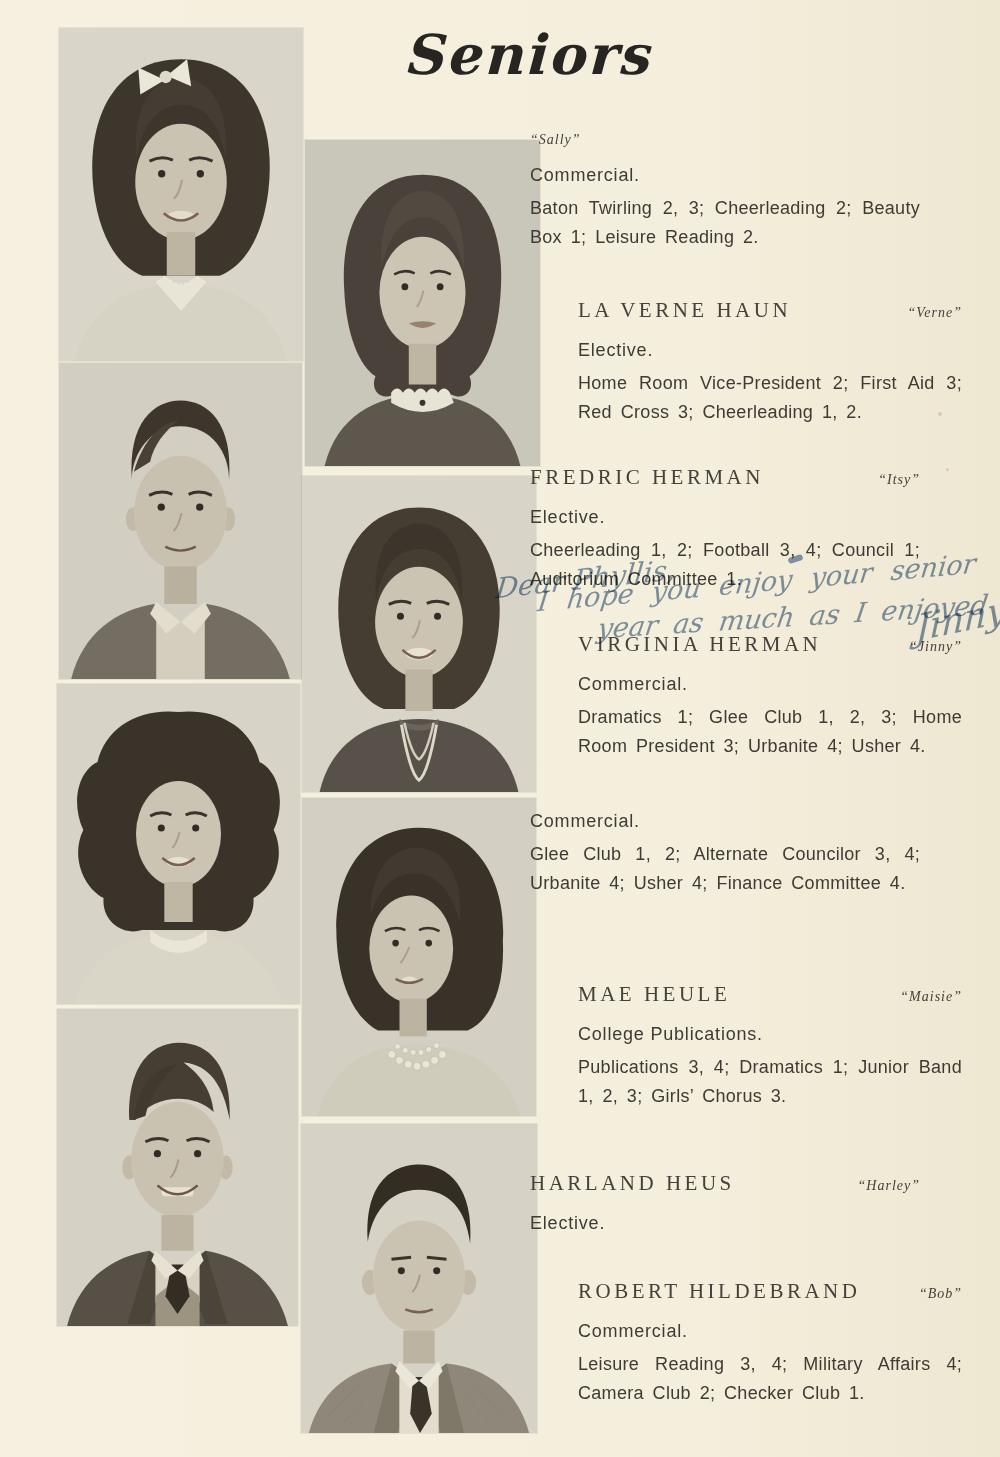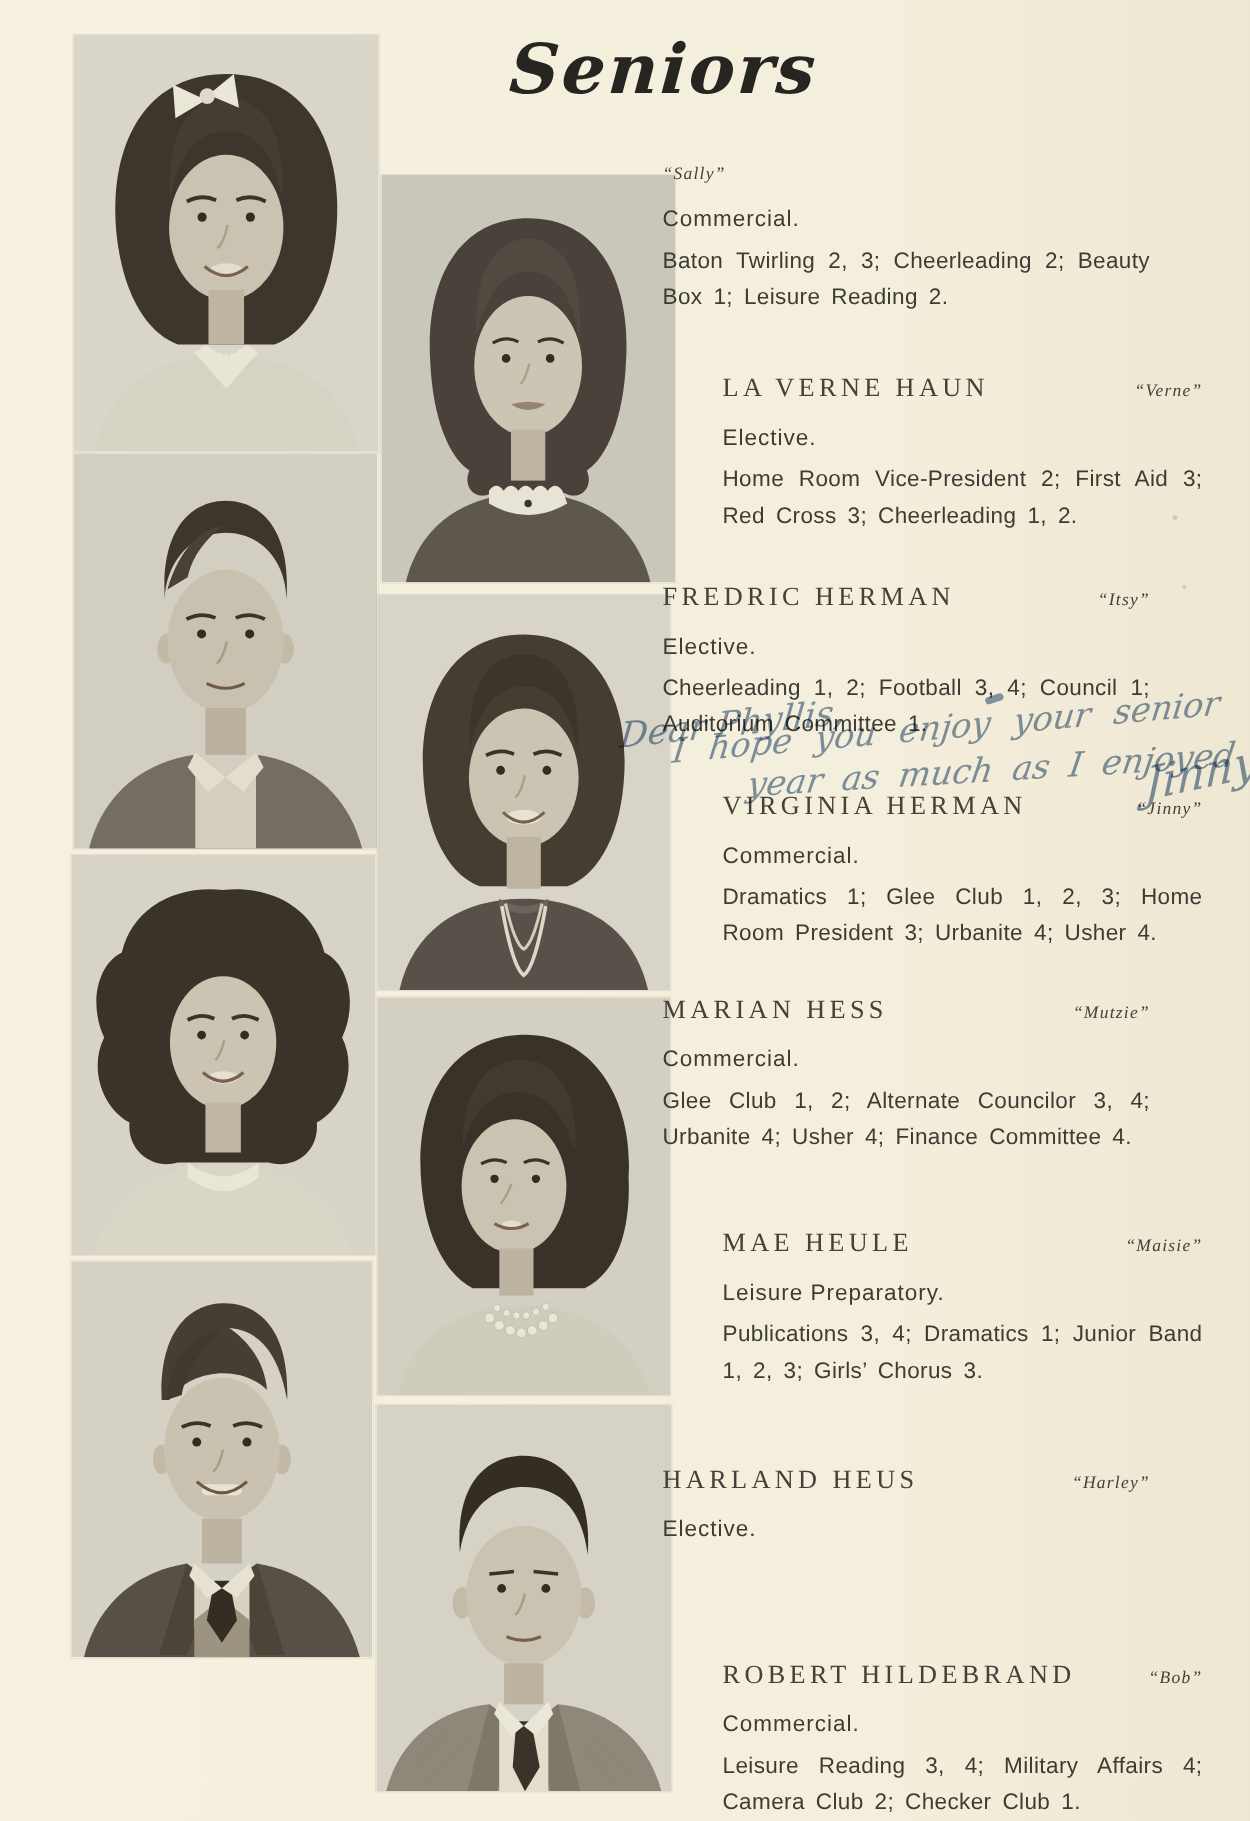--- a/index.html
+++ b/index.html
@@ -293,46 +293,42 @@
   <section class="entry even" style="top:631px;">
     <div class="entry-head">
       <span class="entry-name">VIRGINIA HERMAN</span>
       <span class="entry-nick">“Jinny”</span>
     </div>
     <div class="entry-course">Commercial.</div>
     <div class="entry-acts">Dramatics 1; Glee Club 1, 2, 3; Home Room President 3; Urbanite 4; Usher 4.</div>
   </section>
 
   <section class="entry odd" style="top:794px;">
-    <div class="entry-head">
-      <span class="entry-name">MARIAN HESS</span>
-      <span class="entry-nick">“Mutzie”</span>
-    </div>
     <div class="entry-course">Commercial.</div>
     <div class="entry-acts">Glee Club 1, 2; Alternate Councilor 3, 4; Urbanite 4; Usher 4; Finance Committee 4.</div>
   </section>
 
   <section class="entry even" style="top:981px;">
     <div class="entry-head">
       <span class="entry-name">MAE HEULE</span>
       <span class="entry-nick">“Maisie”</span>
     </div>
-    <div class="entry-course">Leisure Preparatory.</div>
+    <div class="entry-course">College Publications.</div>
     <div class="entry-acts">Publications 3, 4; Dramatics 1; Junior Band 1, 2, 3; Girls’ Chorus 3.</div>
   </section>
 
   <section class="entry odd" style="top:1142px;margin-top:28px;">
     <div class="entry-head">
       <span class="entry-name">HARLAND HEUS</span>
       <span class="entry-nick">“Harley”</span>
     </div>
     <div class="entry-course">Elective.</div>
   </section>
 
-  <section class="entry even" style="top:1326px;">
+  <section class="entry even" style="top:1278px;">
     <div class="entry-head">
       <span class="entry-name">ROBERT HILDEBRAND</span>
       <span class="entry-nick">“Bob”</span>
     </div>
     <div class="entry-course">Commercial.</div>
     <div class="entry-acts">Leisure Reading 3, 4; Military Affairs 4; Camera Club 2; Checker Club 1.</div>
   </section>
 
   <div class="pen-mark"></div>
   <div class="hw hw-salutation">Dear Phyllis,</div>

